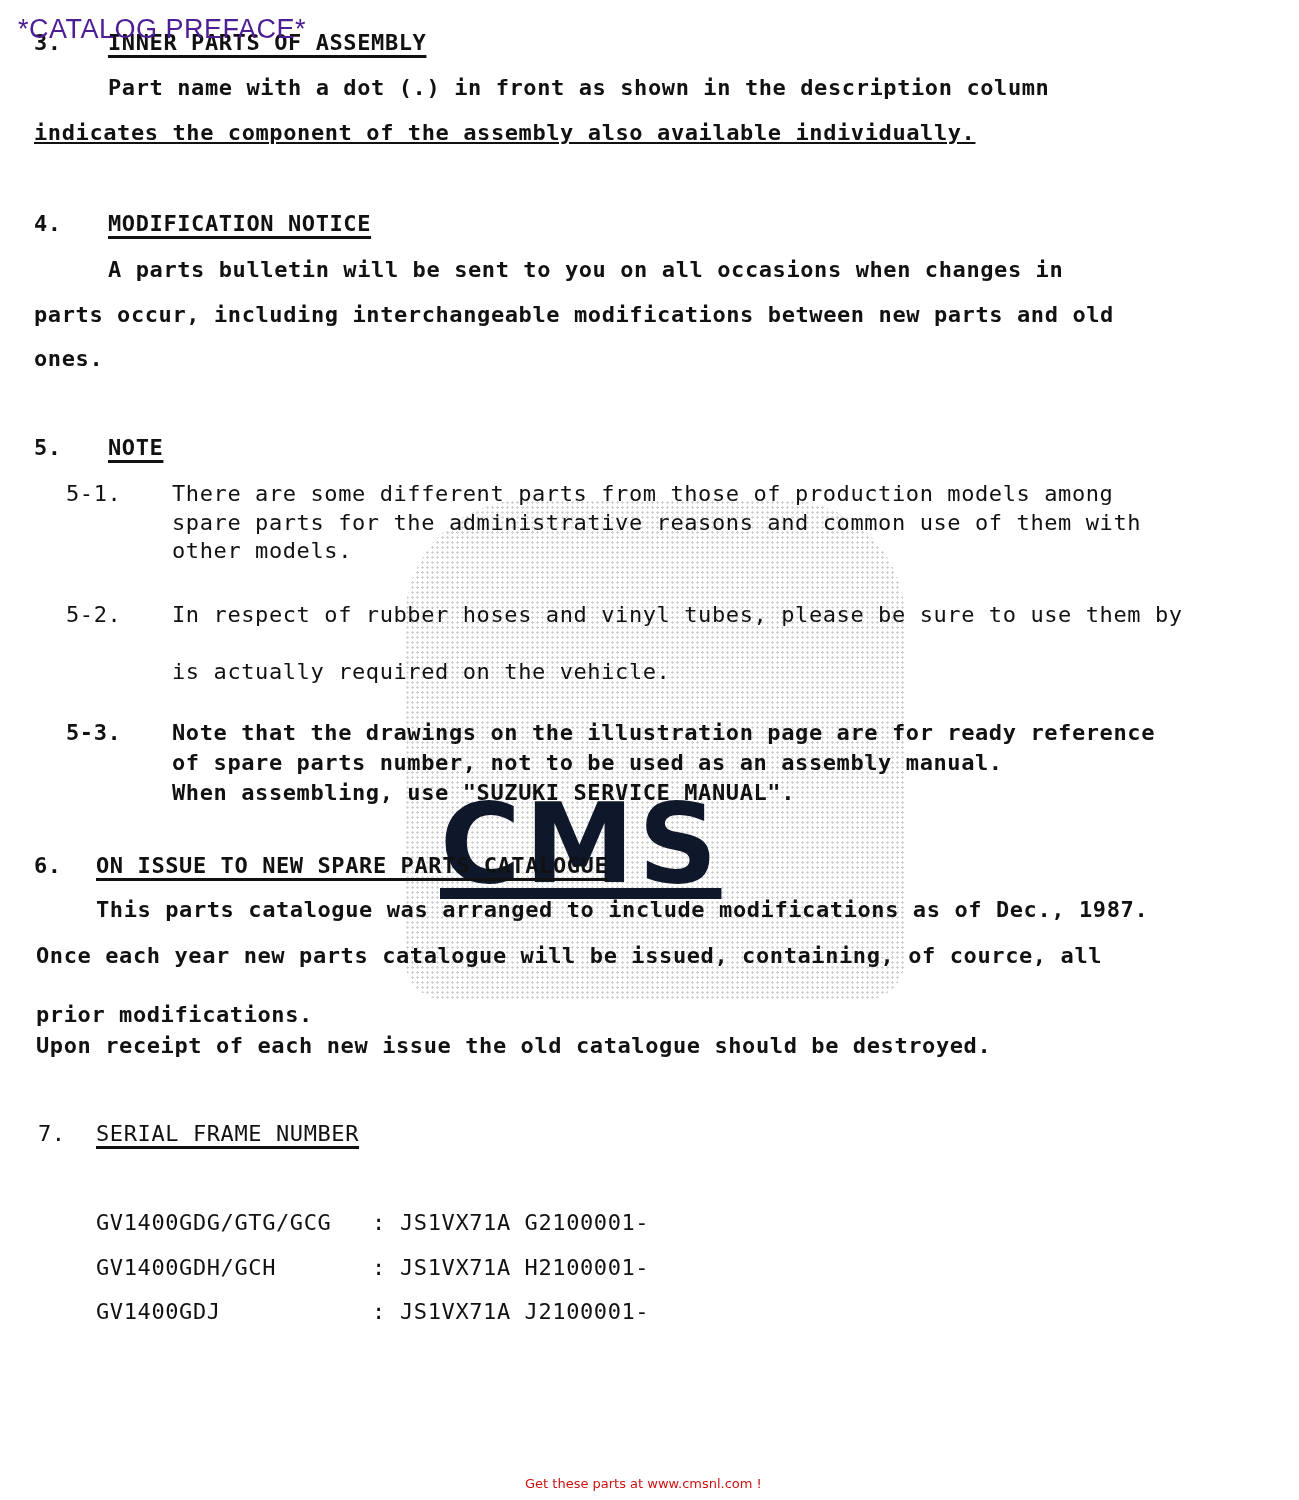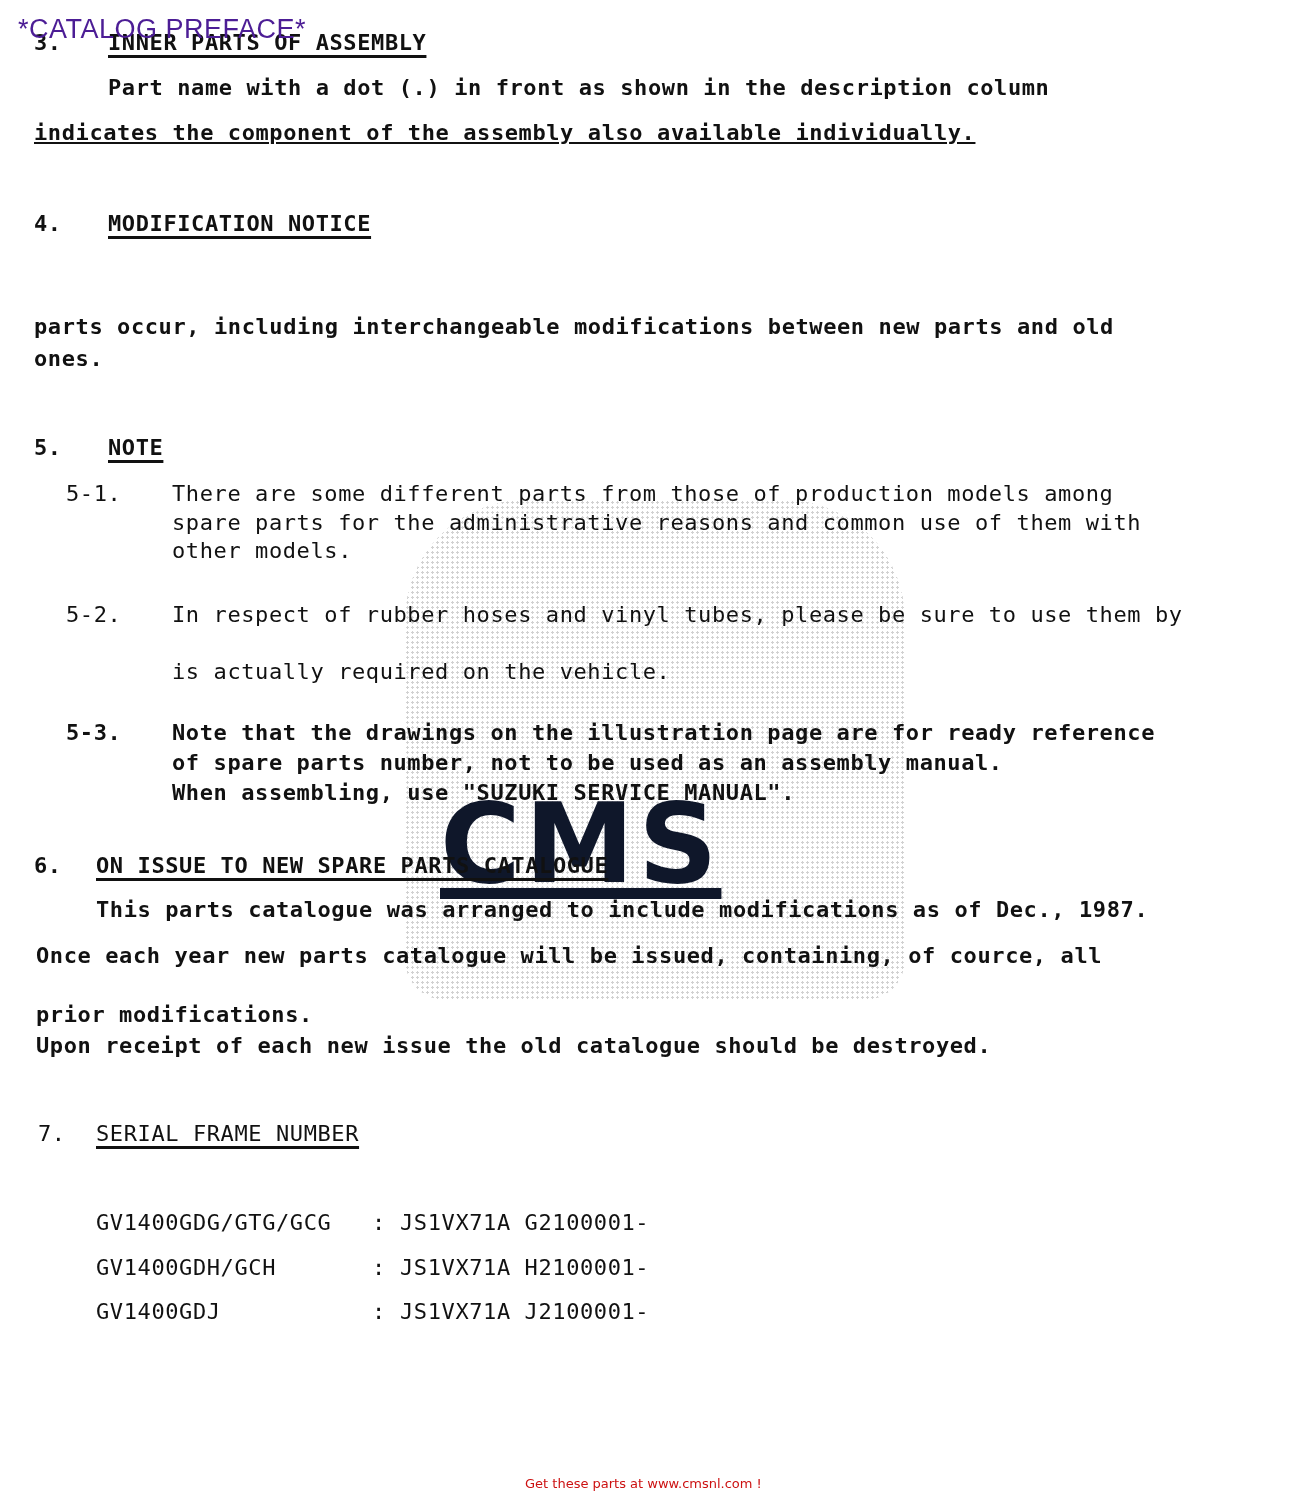--- a/index.html
+++ b/index.html
@@ -41,21 +41,22 @@
 
   <div class="overlay-title">*CATALOG PREFACE*</div>
 
   <div class="txt" style="left:34px;top:30px;">3.</div>
   <div class="txt u" style="left:108px;top:30px;">INNER PARTS OF ASSEMBLY</div>
   <div class="txt" style="left:108px;top:75px;">Part name with a dot (.) in front as shown in the description column</div>
   <div class="txt" style="left:34px;top:120px;text-decoration:underline;">indicates the component of the assembly also available individually.</div>
 
   <div class="txt" style="left:34px;top:211px;">4.</div>
   <div class="txt u" style="left:108px;top:211px;">MODIFICATION NOTICE</div>
-  <div class="txt" style="left:34px;top:302px;margin-top:12px;">parts occur, including interchangeable modifications between new parts and old</div>
+  <div class="txt" style="left:108px;top:257px;">A parts bulletin will be sent to you on all occasions when changes in</div>
+  <div class="txt" style="left:34px;top:302px;">parts occur, including interchangeable modifications between new parts and old</div>
   <div class="txt" style="left:34px;top:346px;">ones.</div>
 
   <div class="txt" style="left:34px;top:435px;">5.</div>
   <div class="txt u" style="left:108px;top:435px;">NOTE</div>
 
   <div class="txt light" style="left:66px;top:481px;">5-1.</div>
   <div class="txt light" style="left:172px;top:481px;">There are some different parts from those of production models among</div>
   <div class="txt light" style="left:172px;top:510px;">spare parts for the administrative reasons and common use of them with</div>
   <div class="txt light" style="left:172px;top:538px;">other models.</div>
 

